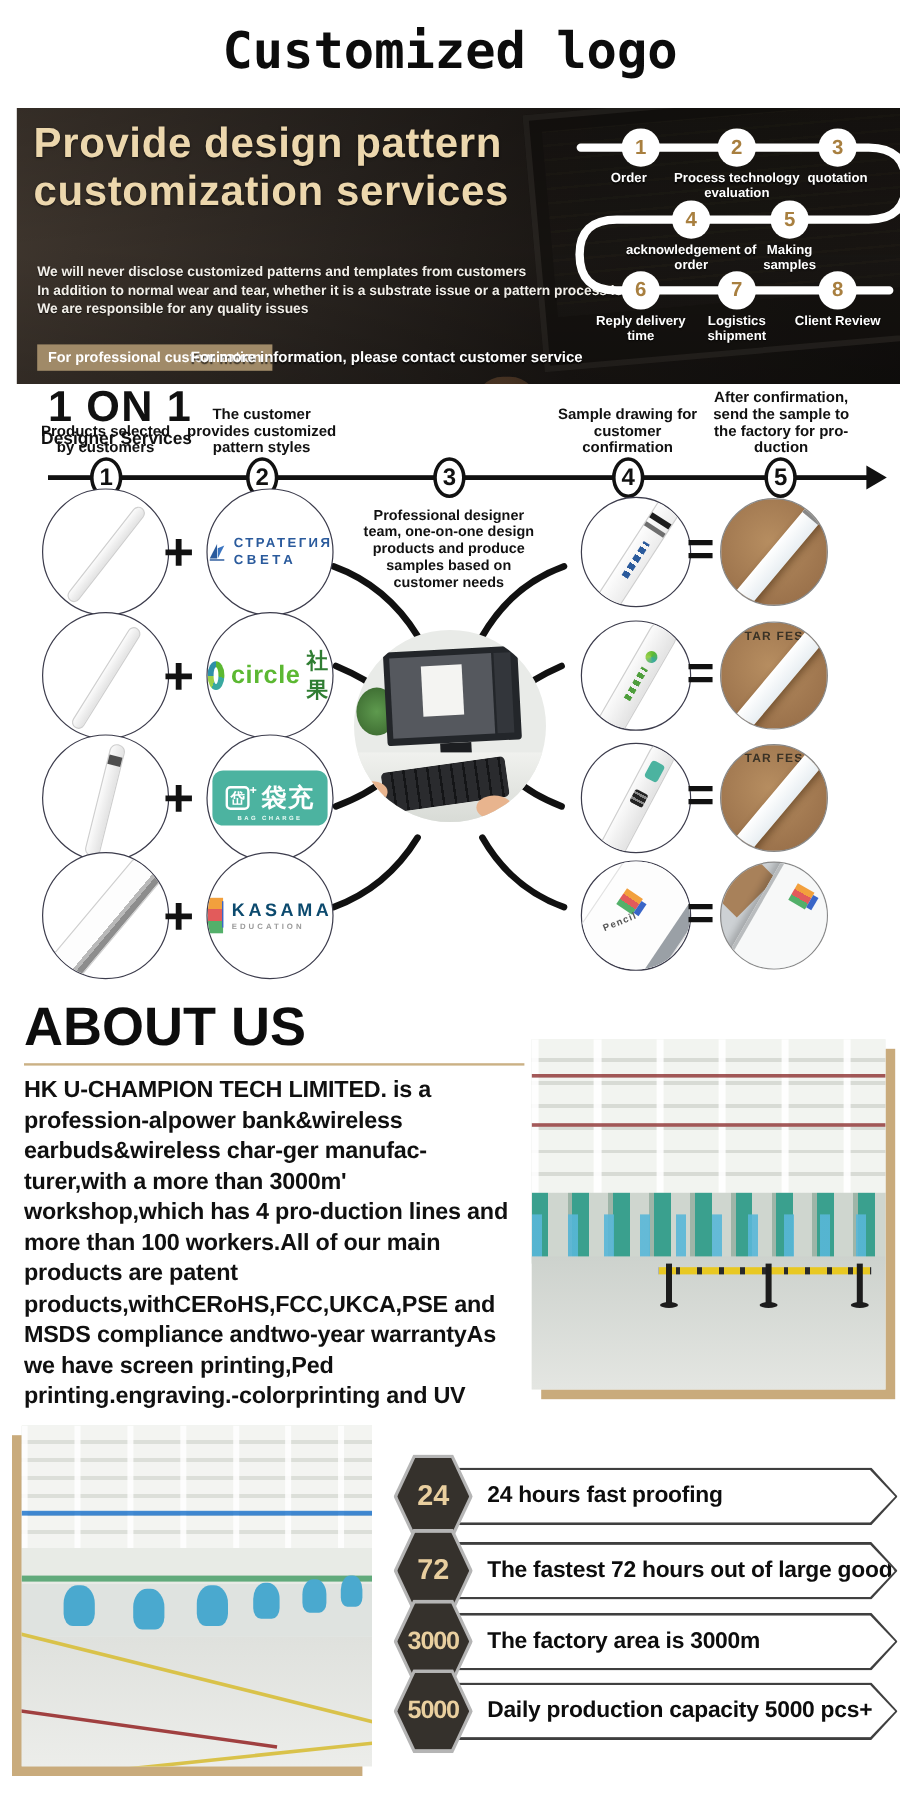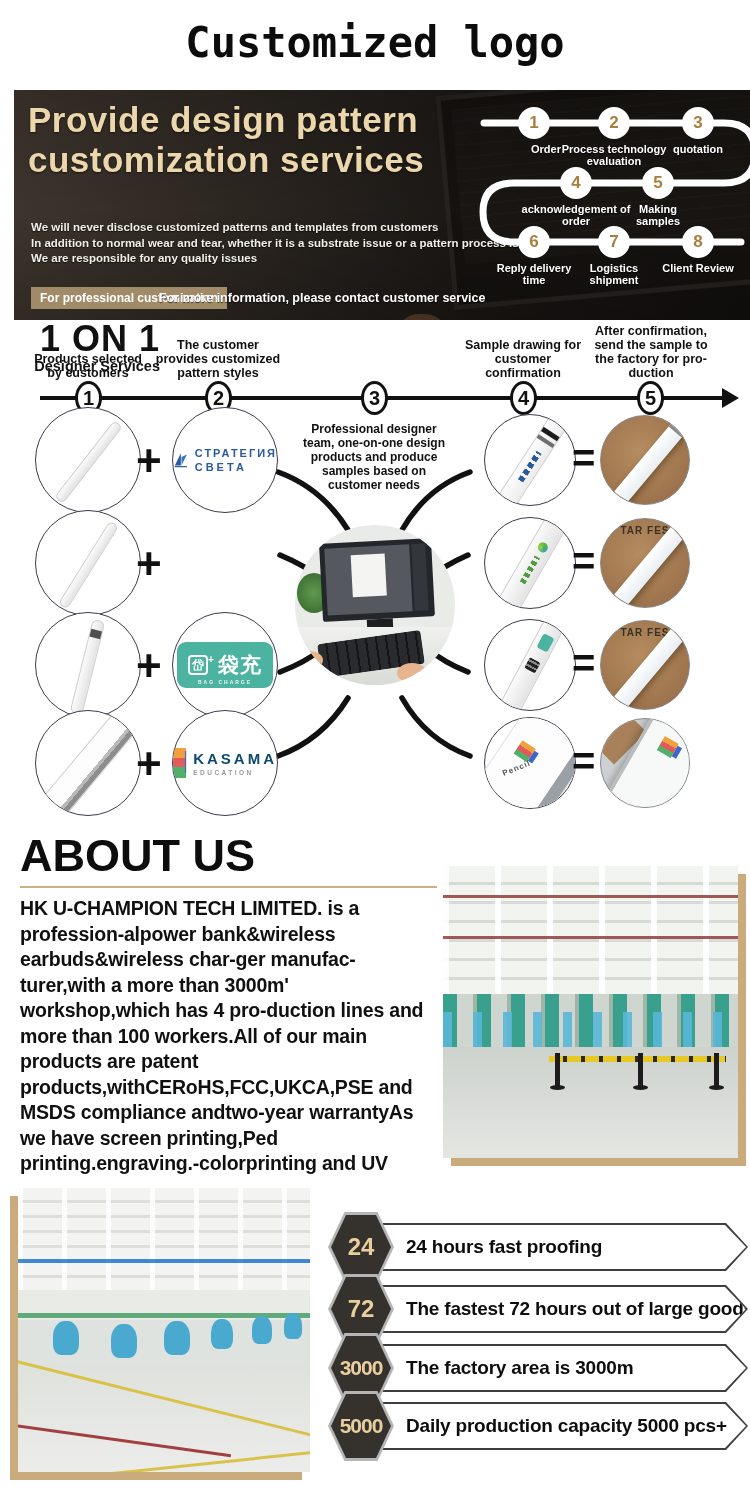--- a/index.html
+++ b/index.html
@@ -254,21 +254,21 @@
         <path d="M 5 33 H 245 Q 276 33 276 63 Q 276 93 245 93 H 35 Q 4 93 4 122 Q 4 152 35 152 H 262" fill="none" stroke="#ffffff" stroke-width="7" stroke-linecap="round"></path>
       </svg>
       <span class="fnum" style="left:55px;top:33px;">1</span>
       <span class="fnum" style="left:135px;top:33px;">2</span>
       <span class="fnum" style="left:219px;top:33px;">3</span>
       <span class="fnum" style="left:97px;top:93px;">4</span>
       <span class="fnum" style="left:179px;top:93px;">5</span>
       <span class="fnum" style="left:55px;top:152px;">6</span>
       <span class="fnum" style="left:135px;top:152px;">7</span>
       <span class="fnum" style="left:219px;top:152px;">8</span>
-      <div class="flabel" style="left:67px;top:53px;width:60px;">Order</div>
+      <div class="flabel" style="left:45px;top:53px;width:60px;">Order</div>
       <div class="flabel" style="left:135px;top:53px;width:116px;">Process technology evaluation</div>
       <div class="flabel" style="left:219px;top:53px;width:80px;">quotation</div>
       <div class="flabel" style="left:97px;top:113px;width:130px;">acknowledgement of order</div>
       <div class="flabel" style="left:179px;top:113px;width:70px;">Making samples</div>
       <div class="flabel" style="left:55px;top:172px;width:92px;">Reply delivery time</div>
       <div class="flabel" style="left:135px;top:172px;width:78px;">Logistics shipment</div>
       <div class="flabel" style="left:219px;top:172px;width:100px;">Client Review</div>
     </div>
   </div>
 
@@ -332,20 +332,27 @@
     </div>
     <span class="op equals" style="left:572px;top:116px;">=</span>
     <div class="pcircle c-res res-card" style="left:600px;top:95px;">
       <div class="rpen silver"></div>
     </div>
 
     <div class="pcircle c-big" style="left:35px;top:190px;">
       <div class="pen thin2"></div>
     </div>
     <span class="op plus" style="left:136px;top:219px;">+</span>
+    <div class="pcircle c-big" style="left:172px;top:190px;">
+      <div class="logo-wrap csg">
+        <span class="csg-icon"></span>
+        <span class="csg-en">circle</span>
+        <span class="csg-cn">社果</span>
+      </div>
+    </div>
     <div class="pcircle c-mid" style="left:484px;top:197px;">
       <div class="pen print2">
           <div class="dot"></div>
           <div class="mark"></div>
         </div>
     </div>
     <span class="op equals" style="left:572px;top:219px;">=</span>
     <div class="pcircle c-res res-card" style="left:600px;top:198px;">
       <div class="ctext">TAR FES</div>
       <div class="rpen"></div>

